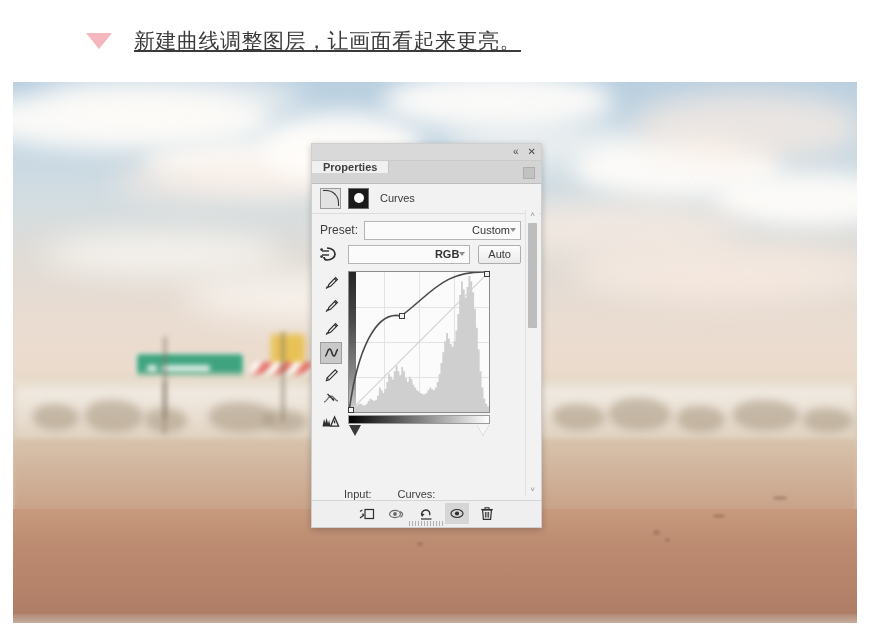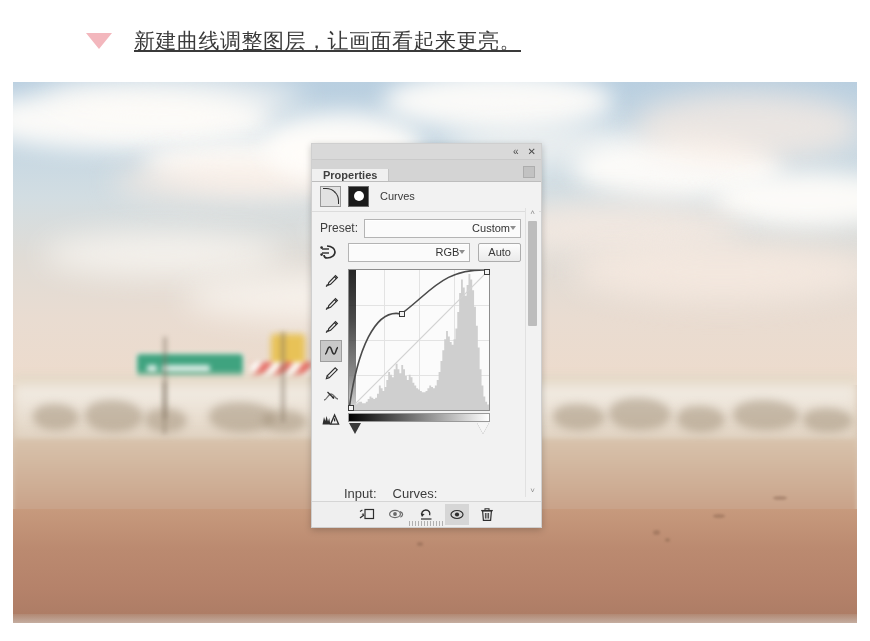--- a/index.html
+++ b/index.html
@@ -149,21 +149,21 @@
     display: flex; align-items: center; justify-content: flex-end;
     padding-right: 5px; gap: 9px;
     border-bottom: 1px solid #cacaca;
   }
   .ttl-btn {
     font-size: 10px; color: #4a4a4a; line-height: 1; cursor: default;
     user-select: none;
   }
   .ps-tabrow {
     height: 23px; background: #d4d4d4;
-    display: flex; align-items: flex-end;
+    display: flex; align-items: flex-start;
     border-bottom: 1px solid #bdbdbd;
     position: relative;
   }
   .ps-tab {
     padding: 0 11px;
     display: flex; align-items: center;
     font-size: 11px; font-weight: bold; color: #404040;
     background: #f0f0f0;
     border-right: 1px solid #c4c4c4;
   }
@@ -230,21 +230,21 @@
     border-top: 4px solid #8e8e8e;
   }
 
   .row-channel {
     display: flex; align-items: center; gap: 8px;
     padding: 5px 20px 0 8px;
   }
   .icon-target {
     width: 20px; height: 16px; position: relative; flex: 0 0 auto;
   }
-  .sel-rgb { width: 104px; }
+  .sel-rgb { width: 104px; font-weight: bold; }
   .btn-auto {
     height: 17px; padding: 0 9px;
     background: linear-gradient(to bottom,#fdfdfd,#eaeaea);
     border: 1px solid #adadad; border-radius: 2px;
     font-size: 11px; color: #3a3a3a;
     display: flex; align-items: center;
   }
 
   .curve-area {
     display: flex; padding: 7px 20px 0 8px; gap: 6px;
@@ -302,22 +302,22 @@
   }
   .tri-white {
     position: absolute; right: 1px; top: 0;
     width: 0; height: 0;
     border-left: 6px solid transparent;
     border-right: 6px solid transparent;
     border-top: 11px solid #f6f6f6;
     filter: drop-shadow(0 0 0.6px #7d7d7d);
   }
   .io-row {
-    display: flex; gap: 16px; padding: 7px 0 0 32px;
-    font-size: 13px; color: #3d3d3d; margin-top: 44px;
+    display: flex; gap: 26px; padding: 7px 0 0 32px;
+    font-size: 11px; color: #3d3d3d; margin-top: 44px;
   }
 
   .vscroll {
     position: absolute; right: 2px; top: 26px; bottom: 4px; width: 13px;
     background: #f2f2f2; border-left: 1px solid #e1e1e1;
     display: flex; flex-direction: column; align-items: center;
   }
   .sc-arrow { font-size: 8px; color: #8c8c8c; line-height: 10px; height: 11px; }
   .sc-track { flex: 1; width: 9px; position: relative; }
   .sc-thumb {

